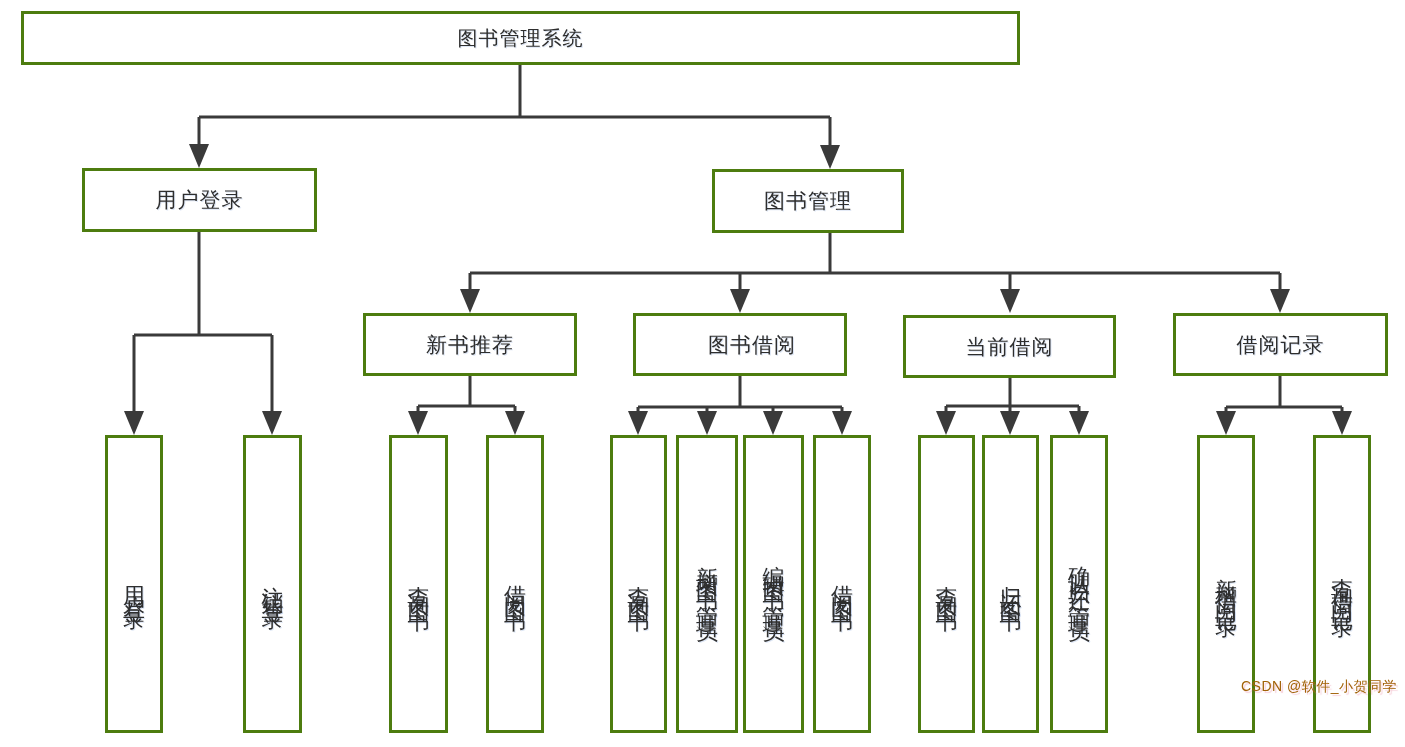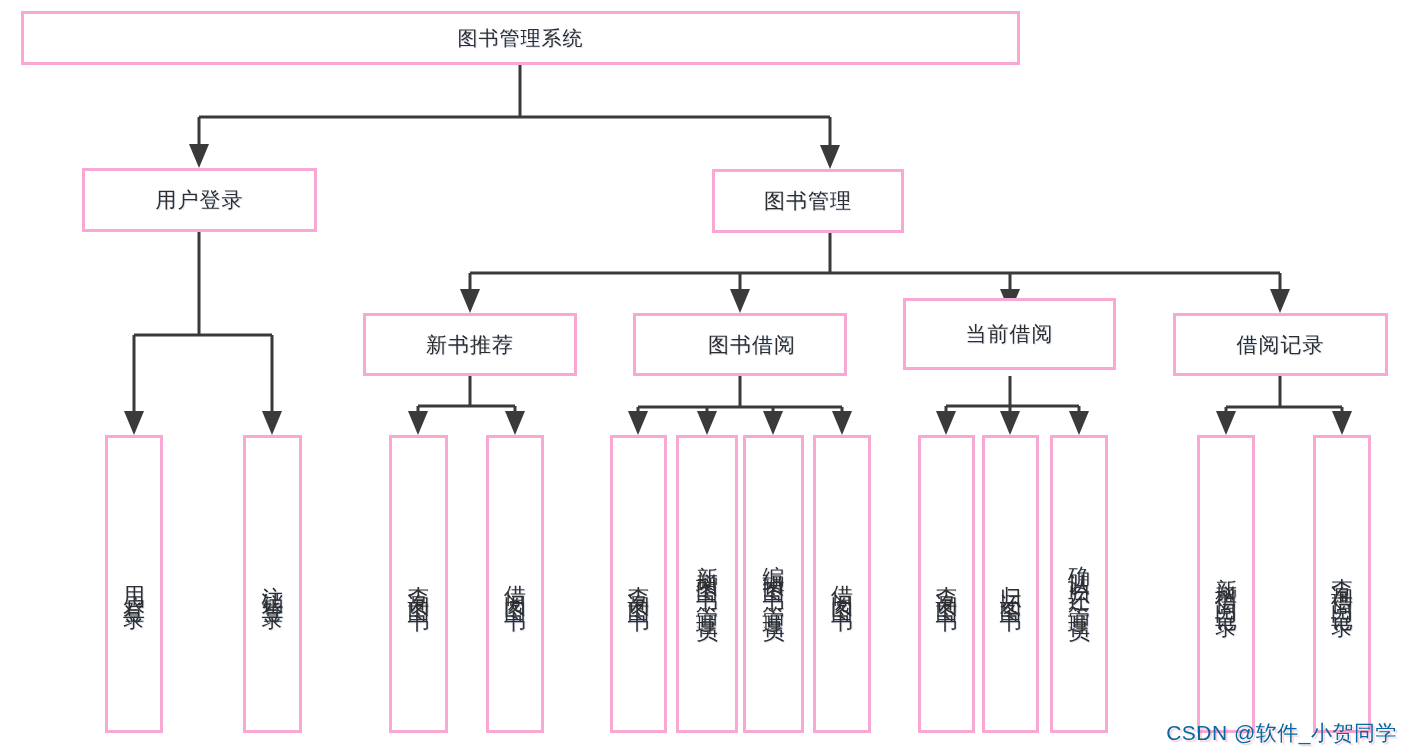--- a/index.html
+++ b/index.html
@@ -7,41 +7,41 @@
     position:relative;
     width:1405px;height:747px;
     background:#ffffff;
     font-family:"Liberation Sans","DejaVu Sans",sans-serif;
     overflow:hidden;
   }
   #wires{position:absolute;left:0;top:0;width:1405px;height:747px;}
   .node{
     position:absolute;
     box-sizing:border-box;
-    border:3px solid #f9a8d4;
+    border:3px solid #4d7c0f;
     background:#ffffff;
     display:flex;align-items:center;justify-content:center;
     color:#2e2e2e;
     text-shadow:1px 1px 0 rgba(100,140,210,0.22);
   }
   .node-h{font-size:21px;letter-spacing:1px;white-space:nowrap;}
   .node-root{font-size:20px;}
   .node-v{
     writing-mode:vertical-rl;
     text-orientation:mixed;
     font-size:22px;
     letter-spacing:8px;
     line-height:1;
     white-space:nowrap;
   }
   #watermark{
     position:absolute;
-    right:8px;top:719px;
-    font-size:21px;
-    color:#0369a1;
+    right:8px;top:678px;
+    font-size:14px;
+    color:#a16207;
     letter-spacing:0.5px;
     text-shadow:2px 2px 1px rgba(228,120,150,0.35);
     white-space:nowrap;
     z-index:5;
   }
 </style>
 </head>
 <body>
 
 <div id="canvas">
@@ -85,21 +85,21 @@
     <polygon fill="#3a3a3a" points="1342,435 1332,411 1352,411"></polygon>
   </svg>
 
   <div class="node node-h node-root" style="left:21px;top:11px;width:999px;height:54px;">图书管理系统</div>
 
   <div class="node node-h" style="left:82px;top:168px;width:235px;height:64px;">用户登录</div>
   <div class="node node-h" style="left:712px;top:169px;width:192px;height:64px;">图书管理</div>
 
   <div class="node node-h" style="left:363px;top:313px;width:214px;height:63px;">新书推荐</div>
   <div class="node node-h" style="left:633px;top:313px;width:214px;height:63px;padding-left:24px;">图书借阅</div>
-  <div class="node node-h" style="left:903px;top:298px;width:213px;height:72px;">当前借阅</div>
+  <div class="node node-h" style="left:903px;top:315px;width:213px;height:63px;">当前借阅</div>
   <div class="node node-h" style="left:1173px;top:313px;width:215px;height:63px;">借阅记录</div>
 
   <div class="node node-v" style="left:105px;top:435px;width:58px;height:298px;">用户登录</div>
   <div class="node node-v" style="left:243px;top:435px;width:59px;height:298px;">注销登录</div>
 
   <div class="node node-v" style="left:389px;top:435px;width:59px;height:298px;">查询图书</div>
   <div class="node node-v" style="left:486px;top:435px;width:58px;height:298px;">借阅图书</div>
 
   <div class="node node-v" style="left:610px;top:435px;width:57px;height:298px;">查询图书</div>
   <div class="node node-v" style="left:676px;top:435px;width:62px;height:298px;">新增图书（管理员）</div>

